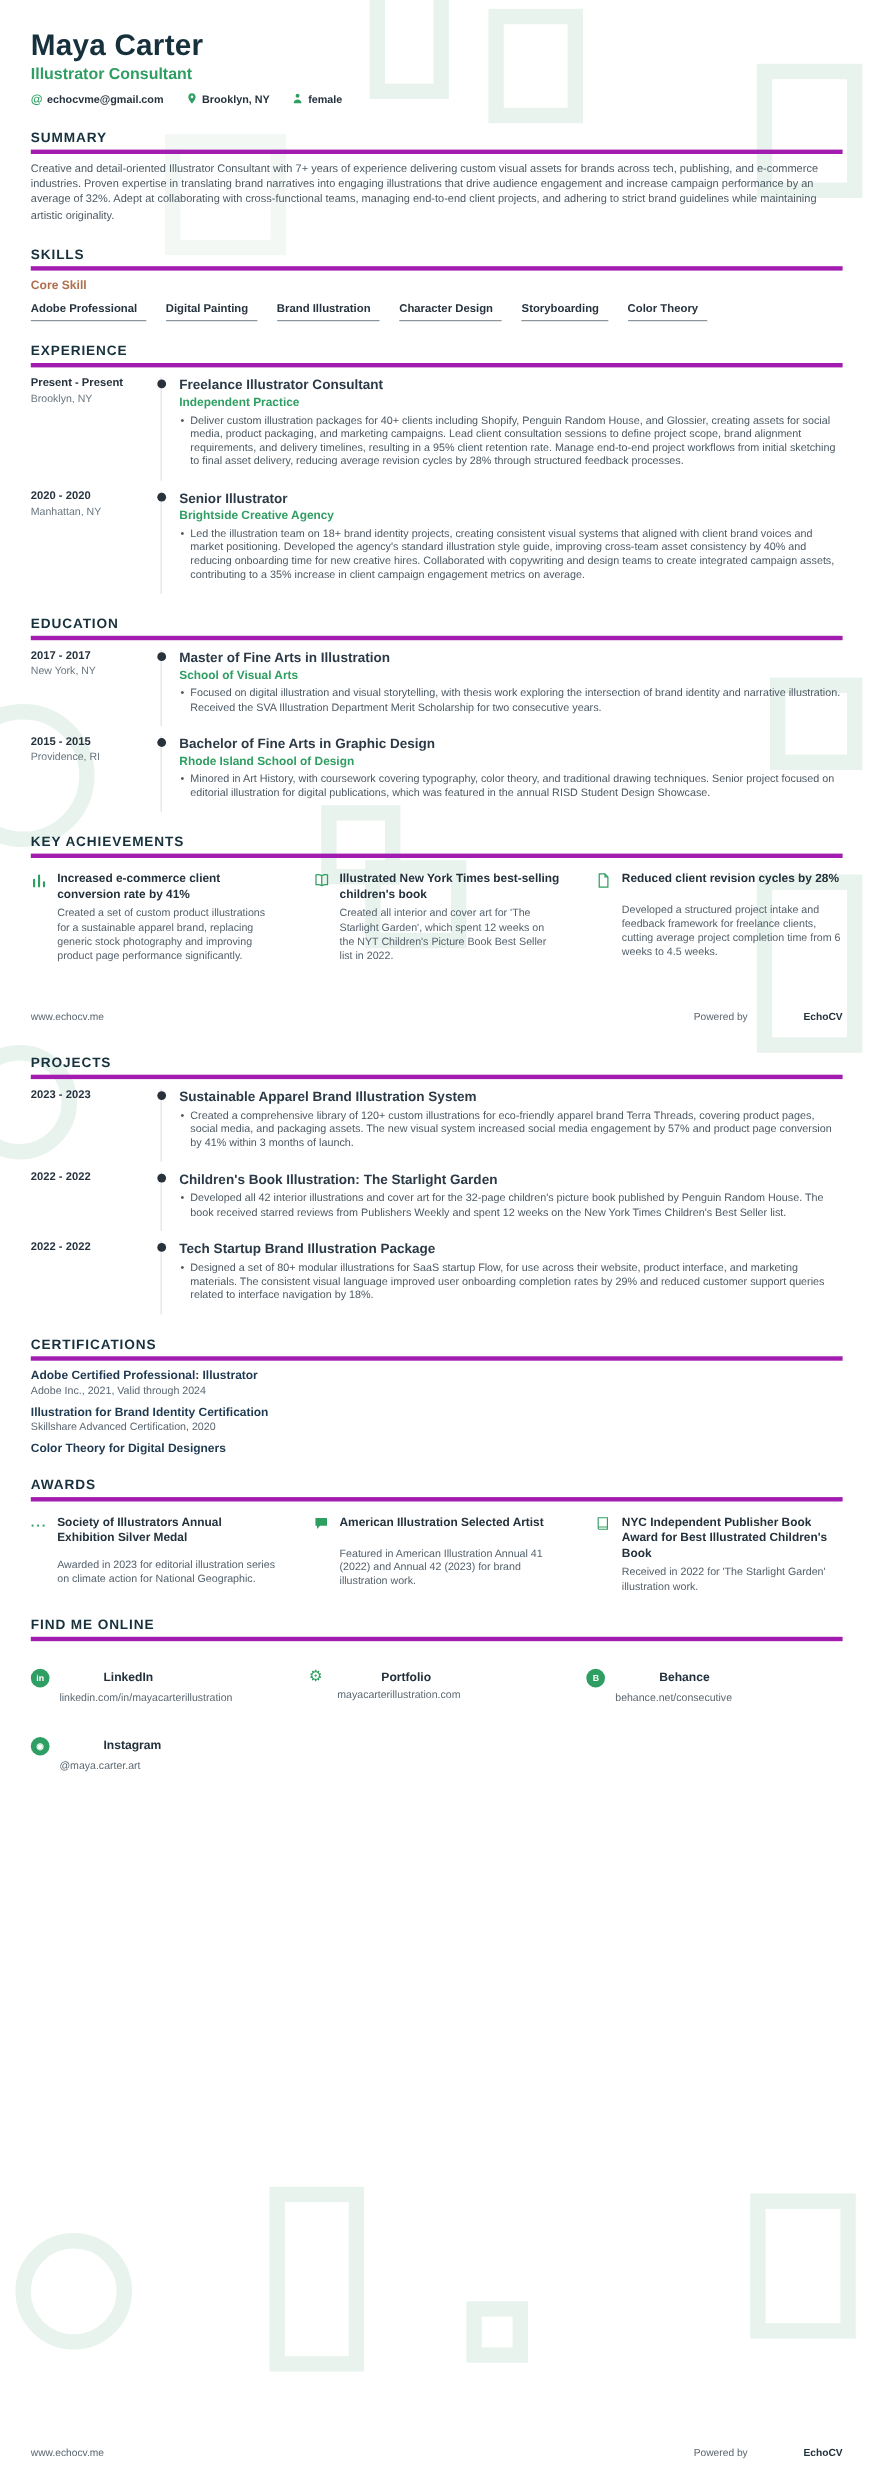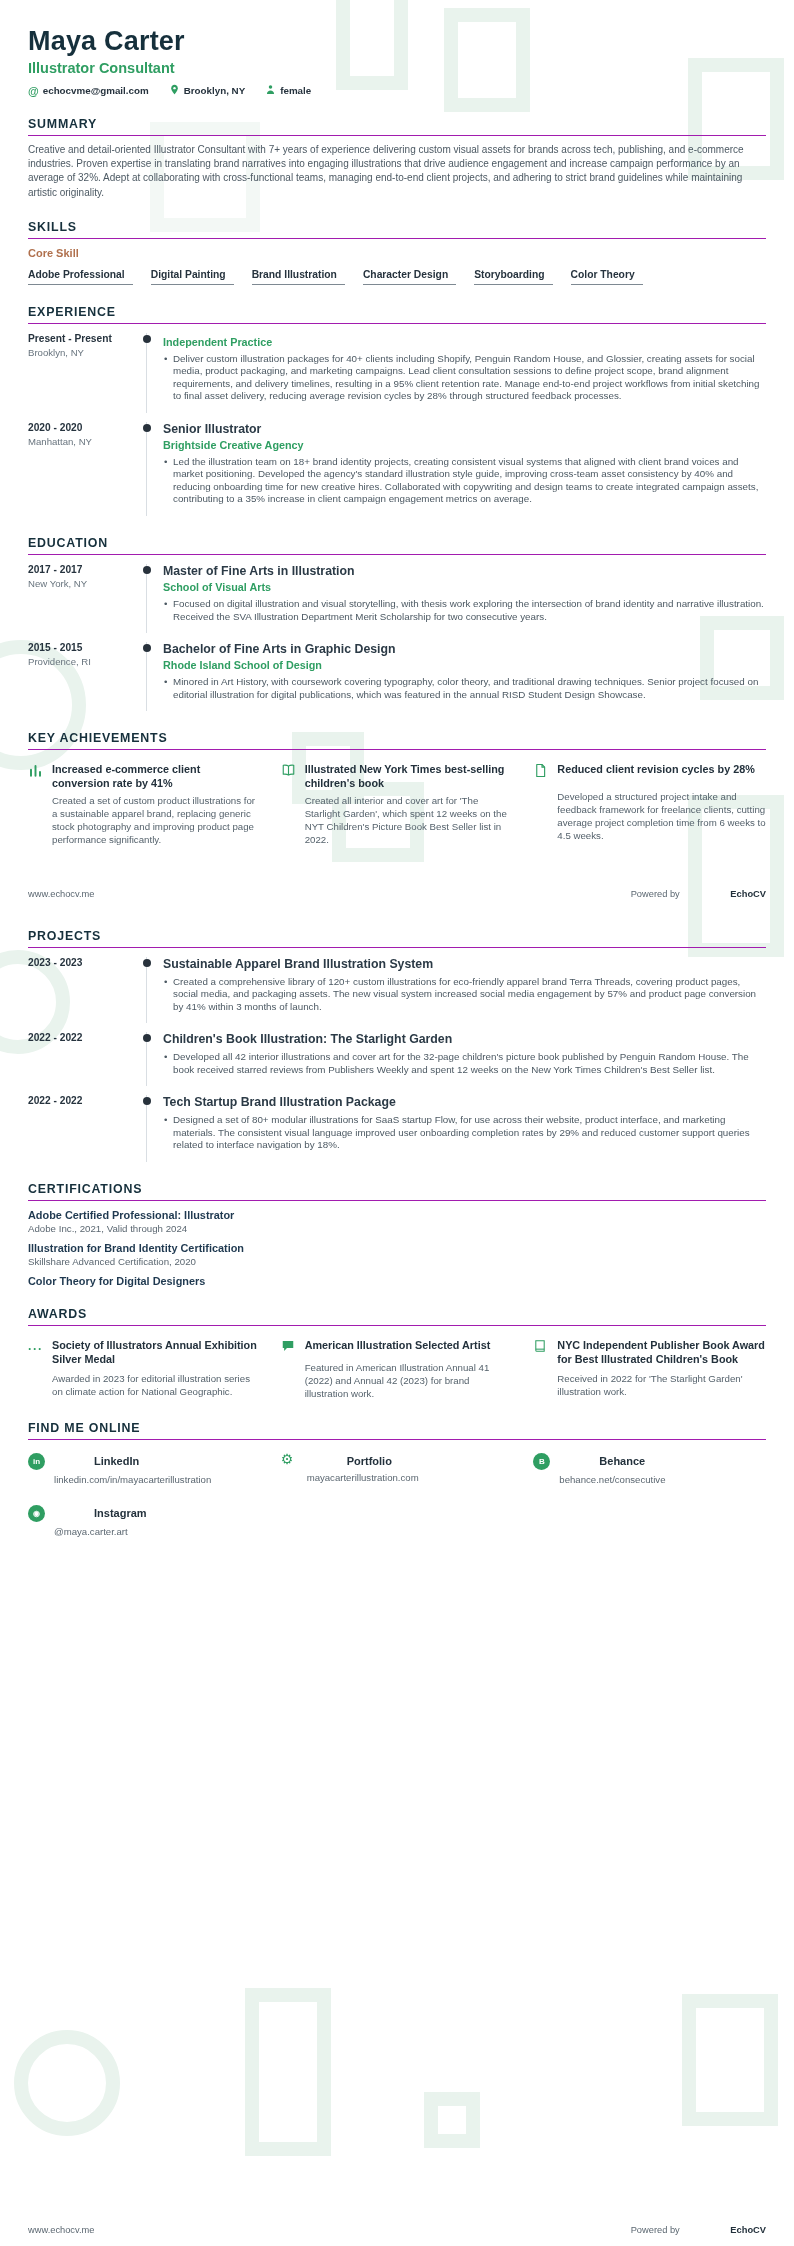--- a/index.html
+++ b/index.html
@@ -20,54 +20,54 @@
   
   .content { position: relative; z-index: 1; padding: 26px 28px 0 28px; }
   h1 { font-size: 27px; font-weight: 700; color: #16303c; letter-spacing: .2px; }
   .person-title { font-size: 14.5px; font-weight: 700; color: #2f9e62; margin-top: 3px; }
   .contact-row { display: flex; align-items: center; gap: 20px; margin-top: 8px;
                  font-size: 9.8px; font-weight: 700; color: #26333e; }
   .contact-item { display: inline-flex; align-items: center; gap: 4px; }
   .at-glyph { color: #2f9e62; font-weight: 700; font-size: 11px; }
   section { margin-top: 20px; }
   .sec-h { font-size: 12.4px; font-weight: 700; color: #16303c; letter-spacing: .8px;
-           padding-bottom: 4px; border-bottom: 1px solid #a21caf; }
+           padding-bottom: 4px; border-bottom: 4px solid #a21caf; }
   .summary-text { margin-top: 7px; font-size: 10px; line-height: 1.42; color: #4c5963; }
   
   .skill-cat { margin-top: 8px; font-size: 11px; font-weight: 700; color: #b0704d; }
   .skills-row { display: flex; flex-wrap: wrap; gap: 6px 18px; margin-top: 10px; }
   .skill { font-size: 10.3px; font-weight: 700; color: #26333e;
            padding: 0 8px 4px 0; border-bottom: 1px solid #7e8992; }
   
   .entry { display: grid; grid-template-columns: 118px 1fr; margin-top: 9px; }
   .e-dates { font-size: 10.2px; font-weight: 700; color: #26333e; }
   .e-loc { font-size: 9.6px; color: #68747e; margin-top: 3px; }
   .e-body { position: relative; border-left: 1px solid #d9dee3; padding: 0 0 10px 16px; }
   .dot { position: absolute; left: -4.5px; top: 2px; width: 8px; height: 8px;
          border-radius: 50%; background: #28323c; }
   .e-title { font-size: 12.3px; font-weight: 600; color: #2b3a46; }
   .e-sub { font-size: 10.8px; font-weight: 700; color: #2f9e62; margin-top: 3px; }
   .e-details { margin-top: 5px; list-style: none; }
   .e-details li { position: relative; font-size: 9.8px; line-height: 1.28;
                   color: #4c5963; padding-left: 10px; }
   .e-details li::before { content: "•"; position: absolute; left: 1px; top: 0; color: #4c5963; }
   
-  .tri-grid { display: grid; grid-template-columns: 1fr 1fr 1fr; gap: 16px 20px; margin-top: 12px; }
+  .tri-grid { display: grid; grid-template-columns: 1fr 1fr 1fr; gap: 16px 32px; margin-top: 12px; }
   .tri-item { display: grid; grid-template-columns: 24px 1fr; }
   .tri-icon { padding-top: 1px; }
   .tri-title { font-size: 10.8px; font-weight: 700; color: #23313c; line-height: 1.3; }
   .tri-desc { grid-column: 2; font-size: 9.7px; line-height: 1.33; color: #55626c; margin-top: 5px; }
   .ellipsis-badge { display: inline-block; color: #2f9e62; font-weight: 700; font-size: 12px;
                     line-height: 8px; letter-spacing: 1px; }
   
   .cert-item { margin-top: 8px; }
   .cert-title { font-size: 10.9px; font-weight: 700; color: #1f3950; }
   .cert-sub { font-size: 9.7px; color: #5b6771; margin-top: 2px; }
   
-  .online-grid { display: grid; grid-template-columns: 1fr 1fr 1fr; gap: 18px 20px; margin-top: 12px; }
+  .online-grid { display: grid; grid-template-columns: 1fr 1fr 1fr; gap: 28px 20px; margin-top: 24px; }
   .online-item { display: grid; grid-template-columns: 26px 1fr; }
   .circle-icon { width: 17px; height: 17px; border-radius: 50%; background: #2f9e62;
                  color: #fff; font-size: 8px; font-weight: 700;
                  display: inline-flex; align-items: center; justify-content: center; margin-top: 1px; }
   .gear-glyph { color: #2f9e62; font-size: 14px; line-height: 14px; }
   .online-label { font-size: 11px; font-weight: 700; color: #23313c; padding-top: 3px; padding-left: 40px; }
   .online-url { grid-column: 2; font-size: 9.6px; color: #5b6771; margin-top: 4px;
                 max-width: 175px; word-break: break-all; line-height: 1.3; }
   
   .page-footer { display: flex; justify-content: space-between; align-items: baseline;
@@ -148,20 +148,21 @@
     <section>
       <h2 class="sec-h">EXPERIENCE</h2>
 
       <div class="entry">
         <div>
           <div class="e-dates">Present - Present</div>
           <div class="e-loc">Brooklyn, NY</div>
         </div>
         <div class="e-body">
           <span class="dot"></span>
+          <div class="e-title">Freelance Illustrator Consultant</div>
           <div class="e-sub">Independent Practice</div>
           <ul class="e-details">
             <li>Deliver custom illustration packages for 40+ clients including Shopify, Penguin Random House, and Glossier, creating assets for social media, product packaging, and marketing campaigns. Lead client consultation sessions to define project scope, brand alignment requirements, and delivery timelines, resulting in a 95% client retention rate. Manage end-to-end project workflows from initial sketching to final asset delivery, reducing average revision cycles by 28% through structured feedback processes.</li>
           </ul>
         </div>
       </div>
 
       <div class="entry">
         <div>
           <div class="e-dates">2020 - 2020</div>

